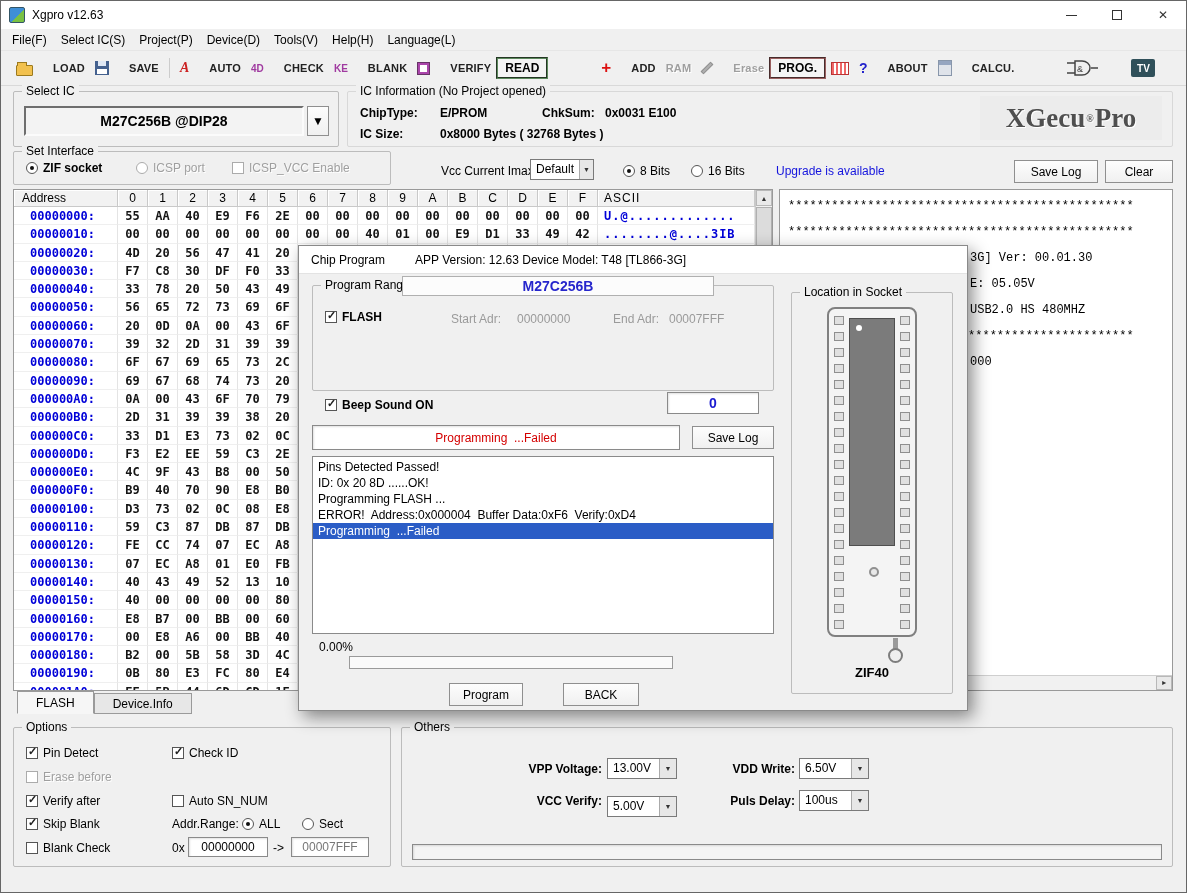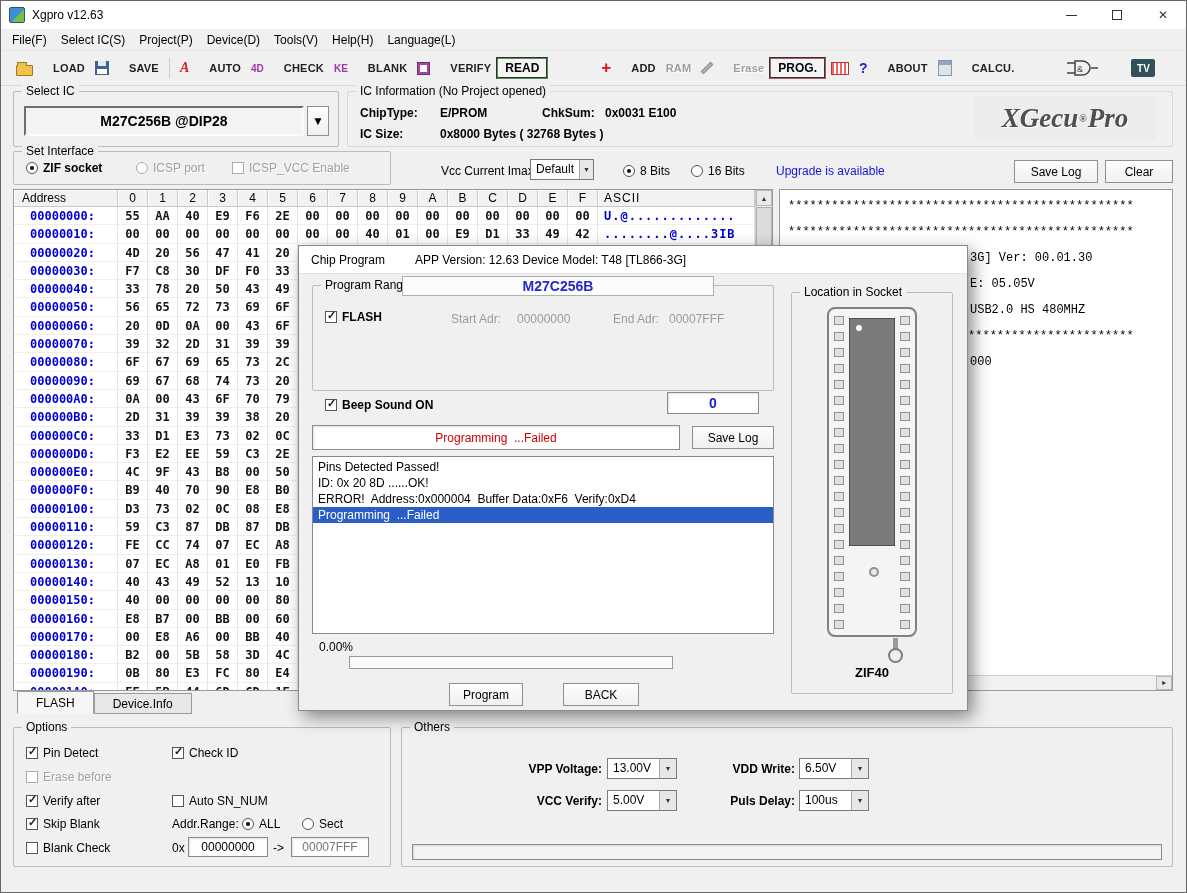--- a/index.html
+++ b/index.html
@@ -63,22 +63,22 @@
 .combo .carrow{width:17px;background:#e7e7e7;border-left:1px solid #aaa;display:flex;align-items:center;justify-content:center;font-size:7px;color:#333}
 .carrow::before{content:"▼"}
 .link{color:#1414dd;font-size:12px;position:absolute;white-space:nowrap}
 
 
 .selic-display{position:absolute;left:10px;top:14px;width:280px;height:30px;background:#f3f3f3;
   border:2px solid;border-color:#6e6e6e #fbfbfb #fbfbfb #6e6e6e;display:flex;align-items:center;justify-content:center;
   font-weight:bold;font-size:14px}
 .selic-drop{position:absolute;left:293px;top:14px;width:22px;height:30px}
 .info-lbl{position:absolute;font-weight:bold;white-space:nowrap}
-.logo{position:absolute;right:16px;top:4px;width:182px;height:44px;background:#ececec;display:flex;align-items:center;justify-content:center;
-  font-family:"Liberation Serif",serif;font-style:italic;font-weight:bold;color:#4f4f4f;text-shadow:1px 1px 0 #fff}
+.logo{position:absolute;right:10px;top:4px;width:182px;height:44px;background:#ececec;display:flex;align-items:center;justify-content:center;
+  font-family:"Liberation Serif",serif;font-weight:bold;color:#4f4f4f;text-shadow:1px 1px 0 #fff}
 .logo .big{font-size:27px}
 .logo sup{font-size:10px;margin:0 1px}
 
 
 .hexgrid{position:absolute;left:12px;top:188px;width:760px;height:502px;background:#fff;border:1px solid #999;overflow:hidden}
 .hex-header{display:flex;width:741px}
 .hex-body{width:741px}
 .hrow{display:flex;height:18.3px}
 .hc{flex:0 0 30px;height:100%;text-align:center;line-height:18px;border-right:1px solid #e4e4e4;border-bottom:1px solid #efefef;
     font-family:"DejaVu Sans Mono",monospace;font-weight:bold;font-size:12px;color:#141414;overflow:hidden;white-space:pre}
@@ -937,21 +937,21 @@
     <div class="combo" style="left:205px;top:30px;width:70px">
       <span class="cval">13.00V</span>
       <span class="carrow"></span>
     </div>
     <span class="bold" style="position:absolute;left:305px;top:34px;width:88px;text-align:right">VDD Write:</span>
     <div class="combo" style="left:397px;top:30px;width:70px">
       <span class="cval">6.50V</span>
       <span class="carrow"></span>
     </div>
     <span class="bold" style="position:absolute;left:110px;top:66px;width:90px;text-align:right">VCC Verify:</span>
-    <div class="combo" style="left:205px;top:62px;width:70px">
+    <div class="combo" style="left:205px;top:68px;width:70px">
       <span class="cval">5.00V</span>
       <span class="carrow"></span>
     </div>
     <span class="bold" style="position:absolute;left:305px;top:66px;width:88px;text-align:right">Puls Delay:</span>
     <div class="combo" style="left:397px;top:62px;width:70px">
       <span class="cval">100us</span>
       <span class="carrow"></span>
     </div>
     <div class="sunken" style="position:absolute;left:10px;top:116px;width:750px;height:16px;background:#f4f4f4"></div>
   </div>
@@ -977,20 +977,21 @@
     <div class="opt" style="left:26px;top:152px">
       <span class="cb checked"></span>
       <span class="bold">Beep Sound ON</span>
     </div>
     <div class="counter sunken">0</div>
     <div class="statusbox sunken">Programming  ...Failed</div>
     <div class="btn" style="left:393px;top:180px;width:82px;height:23px">Save Log</div>
     <div class="loglist">
         <div class="dlog-line">Pins Detected Passed!</div>
         <div class="dlog-line">ID: 0x 20 8D ......OK!</div>
+        <div class="dlog-line">Programming FLASH ...</div>
         <div class="dlog-line">ERROR!  Address:0x000004  Buffer Data:0xF6  Verify:0xD4</div>
         <div class="dlog-line sel">Programming  ...Failed</div>
       </div>
     <span class="pct">0.00%</span>
     <div class="ptrack"></div>
     <div class="btn" style="left:150px;top:437px;width:74px;height:23px">Program</div>
     <div class="btn" style="left:264px;top:437px;width:76px;height:23px">BACK</div>
     <div class="gbox" style="left:492px;top:46px;width:162px;height:402px">
       <span class="glabel">Location in Socket</span>
       <div class="socket">

